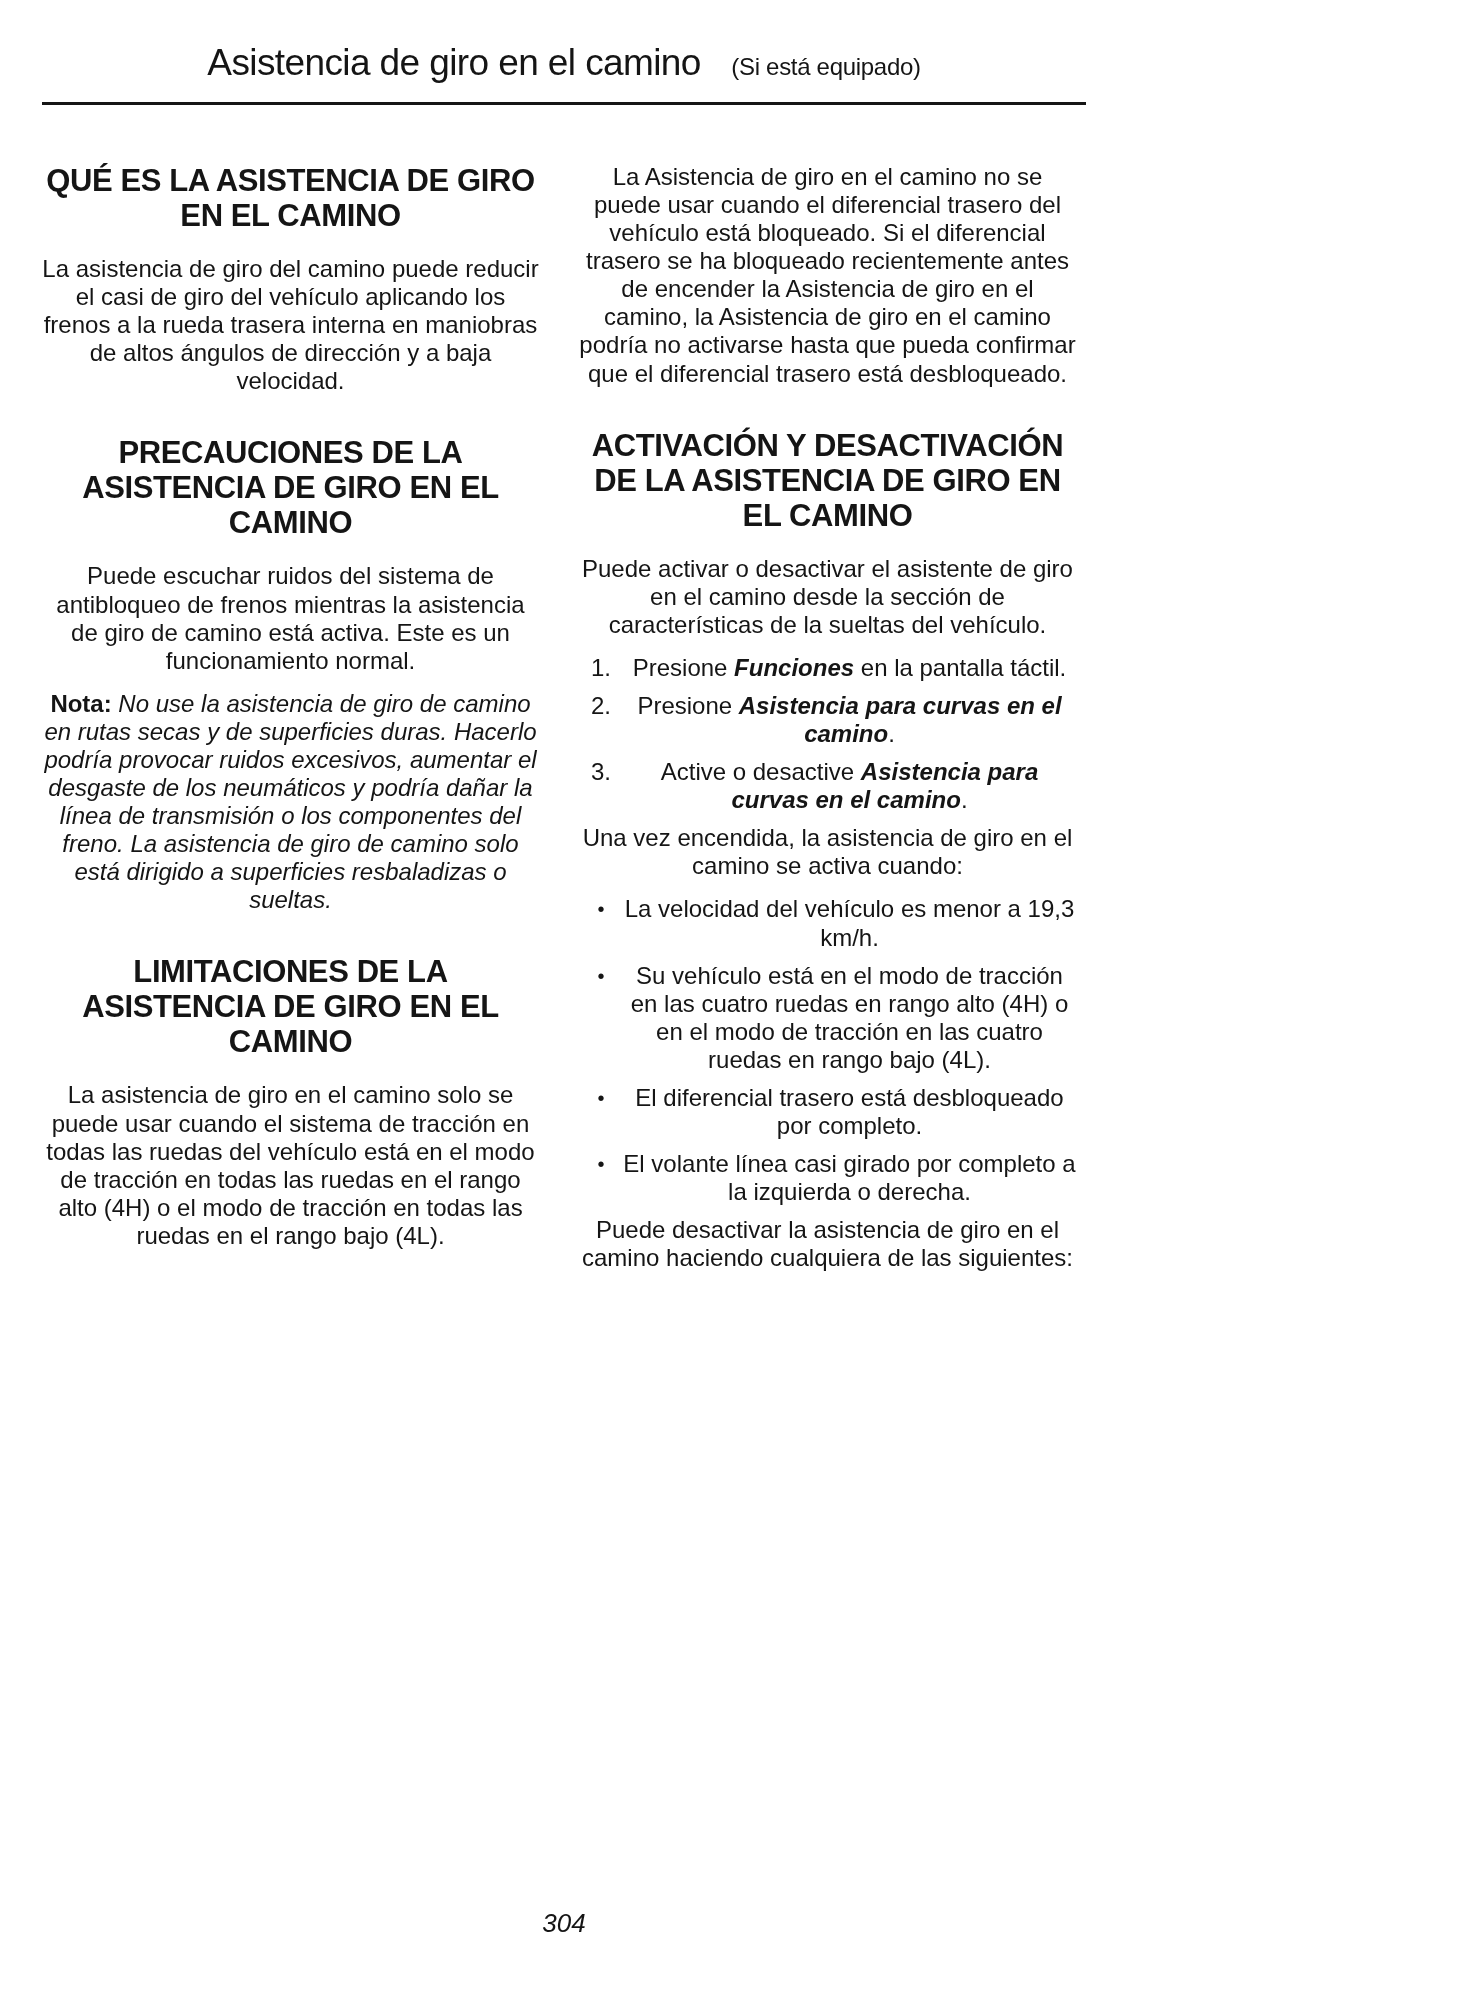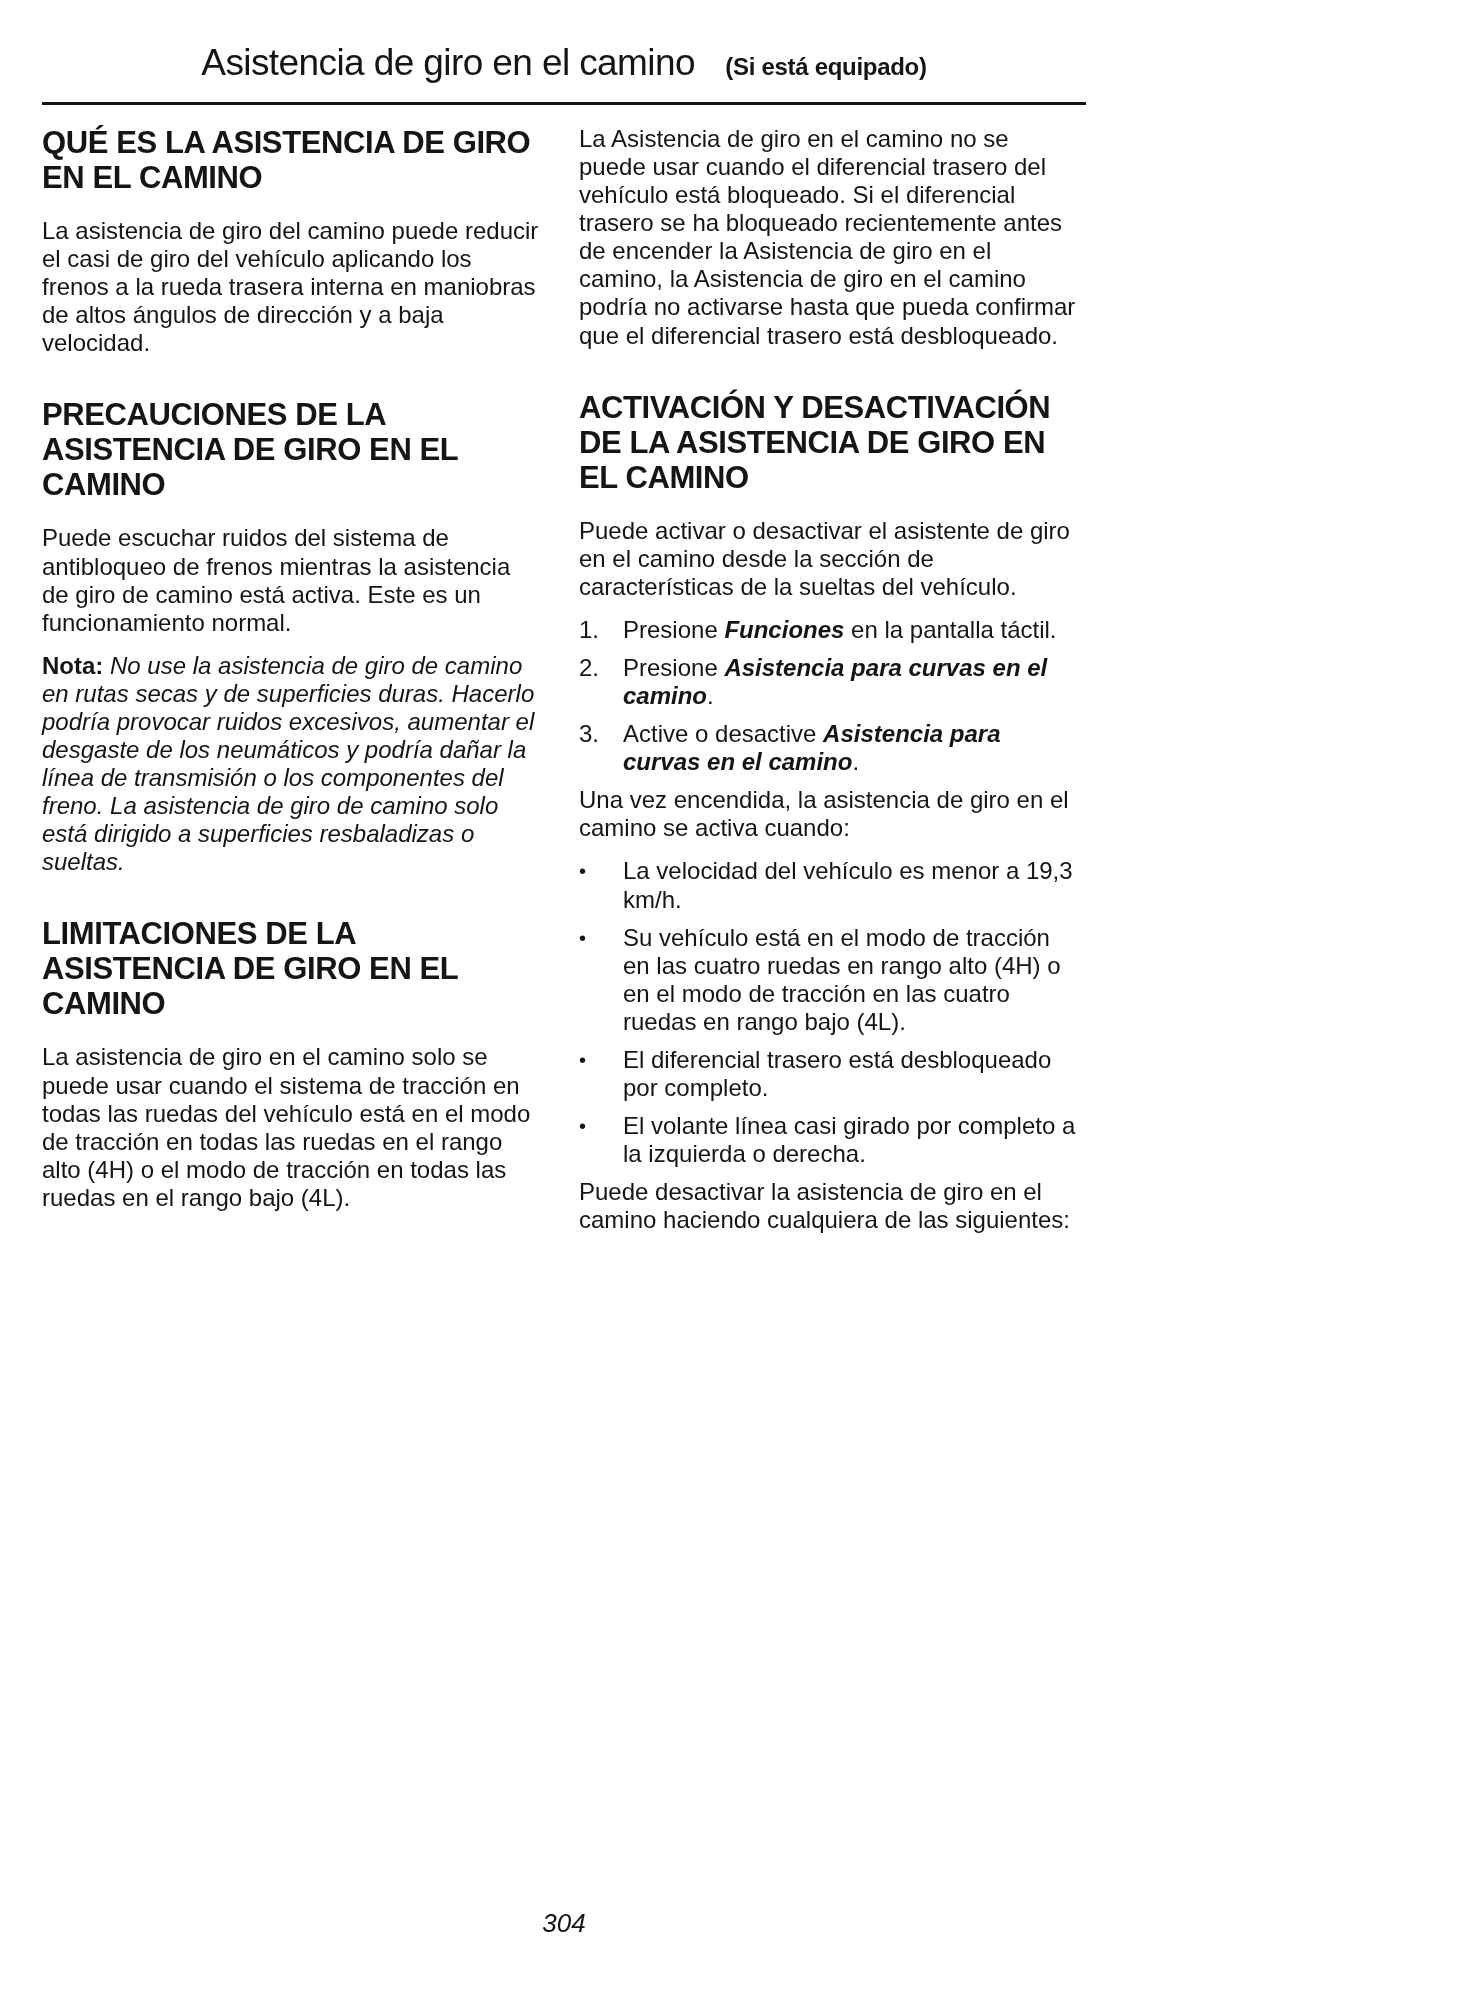--- a/index.html
+++ b/index.html
@@ -23,33 +23,34 @@
     white-space: nowrap;
   }
   .title-main {
     font-size: 37px;
     font-weight: 400;
     letter-spacing: -0.6px;
     text-align: right;
   }
   .title-suffix {
     font-size: 24px;
-    font-weight: 700;
+    font-weight: 400;
     letter-spacing: -0.3px;
     margin-left: 26px;
   }
   .rule {
     height: 3px;
     background: #151515;
     margin-top: 18px;
   }
   .columns {
     display: flex;
     gap: 40px;
-    margin-top: 20px;
+    margin-top: 58px;
+    text-align: center;
   }
   .col {
     width: 497px;
     font-size: 24px;
     line-height: 1.17;
   }
   h2 {
     font-size: 31px;
     line-height: 1.13;
     font-weight: 800;

